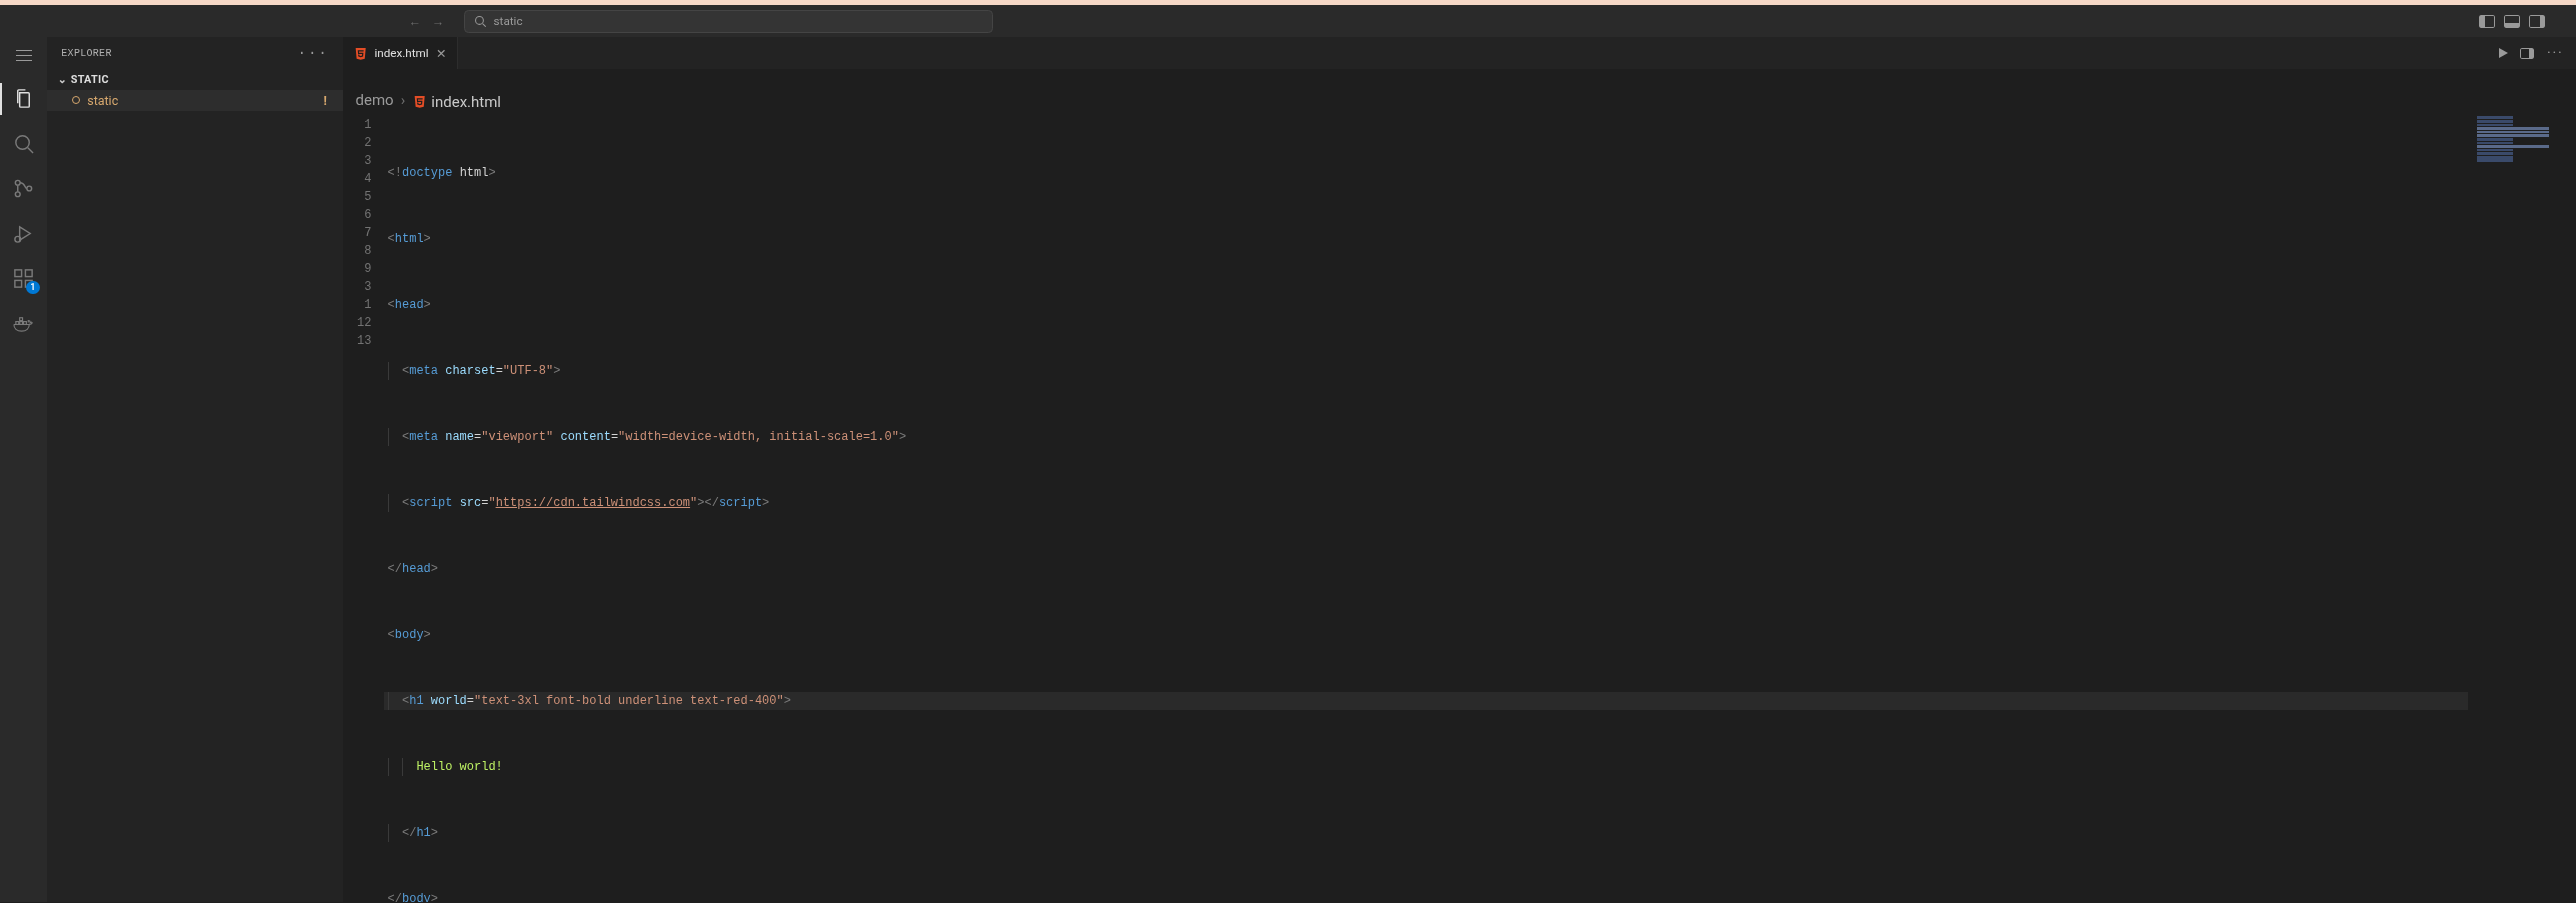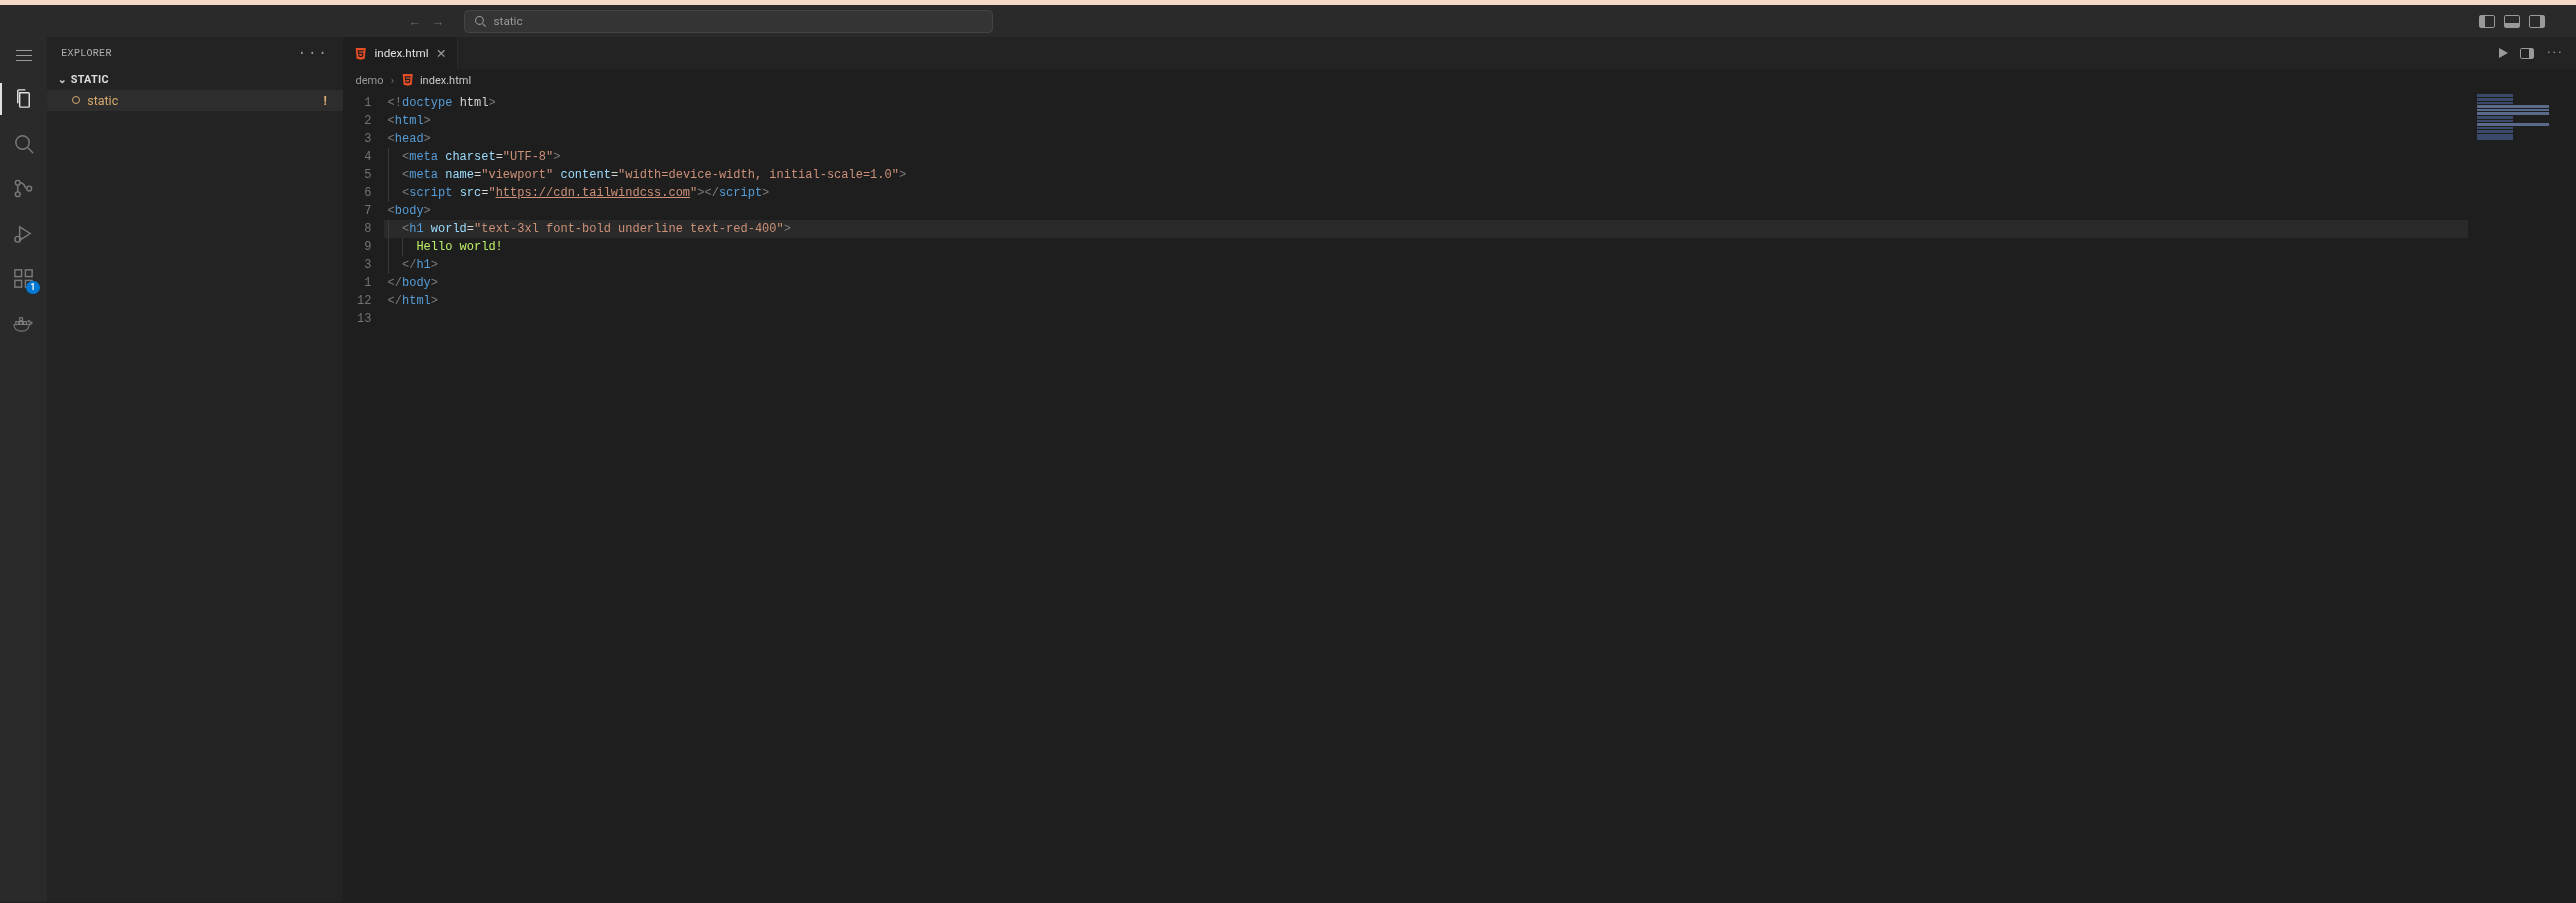--- a/index.html
+++ b/index.html
@@ -116,40 +116,40 @@
     background:#1e1e1e; display:flex; align-items:center; gap:7.2px; padding:0 10.8px;
     border-right:0.9px solid #2d2d2d; color:#e0e0e0; font-size:11.7px; cursor:pointer;
   }
   .html5-icon { color:#e44d26; display:flex; align-items:center; }
   .html5-icon svg { width:13.4px; height:13.4px; }
   .tab-close { color:#9a9a9a; cursor:pointer; font-size:12.5px; }
   .tabs-actions { margin-left:auto; display:flex; align-items:center; gap:12.5px; padding-right:12.5px; color:#9a9a9a; }
   .play { width:0;height:0;border-left:9px solid #9a9a9a;border-top:5.4px solid transparent;border-bottom:5.4px solid transparent; }
 
   .breadcrumbs {
-    height:21.5px; display:flex; align-items:center; gap:7.2px; padding:0 12.5px;
-    font-size:11px; color:#9a9a9a;
+    height:21.5px; display:flex; gap:7.2px; padding:0 12.5px;
+    font-size:15px; color:#9a9a9a;margin-top:22px;
   }
   .breadcrumbs .sep { color:#6e6e6e; }
   .breadcrumbs .file { color:#c9c9c9; display:flex; align-items:center; gap:5.4px; }
 
   .code-wrap { flex:1; display:flex; position:relative; overflow:hidden; }
   .gutter {
     width:41px; text-align:right; padding:3.6px 12.5px 3.6px 0; color:#737373;
     font-family:Menlo,Consolas,"Liberation Mono",monospace; font-size:12px;
   }
   .gutter div { height:18px; line-height:18px; }
   .code {
     flex:1;
     font-family:Menlo,Consolas,"Liberation Mono",monospace;
     font-size:12px;
     padding:3.6px 0; color:#d4d4d4;
     position:relative;
   }
-  .code-line { height:18px; line-height:18px; white-space:pre; padding-left:3.6px; position:relative; }
+  .code-line { height:18px; line-height:18px; white-space:pre; padding-left:3.6px; position:relative;margin-top:48px; }
   .code-line.hl { background:#2a2a2a; }
   .indent-guide { position:absolute; top:0; bottom:0; width:0.9px; background:#3a3a3a; }
 
   .c-punc   { color:#7b7b7b; }
   .c-tag    { color:#569cd6; }
   .c-doctype{ color:#569cd6; }
   .c-key    { color:#d4d4d4; }
   .c-attr   { color:#9cdcfe; }
   .c-eq     { color:#d4d4d4; }
   .c-str    { color:#ce9178; }
@@ -319,20 +319,21 @@
           <div>12</div>
         <div>13</div>
       </div>
       <div class="code">
         <div class="code-line"><span class="c-punc">&lt;!</span><span class="c-doctype">doctype</span><span> </span><span class="c-key">html</span><span class="c-punc">&gt;</span></div>
         <div class="code-line"><span class="c-punc">&lt;</span><span class="c-tag">html</span><span class="c-punc">&gt;</span></div>
         <div class="code-line"><span class="c-punc">&lt;</span><span class="c-tag">head</span><span class="c-punc">&gt;</span></div>
         <div class="code-line"><span class="indent-guide" style="left:3.6px"></span>  <span class="c-punc">&lt;</span><span class="c-tag">meta</span><span> </span><span class="c-attr">charset</span><span class="c-eq">=</span><span class="c-str">"UTF-8"</span><span class="c-punc">&gt;</span></div>
         <div class="code-line"><span class="indent-guide" style="left:3.6px"></span>  <span class="c-punc">&lt;</span><span class="c-tag">meta</span><span> </span><span class="c-attr">name</span><span class="c-eq">=</span><span class="c-str">"viewport"</span><span> </span><span class="c-attr">content</span><span class="c-eq">=</span><span class="c-str">"width=device-width, initial-scale=1.0"</span><span class="c-punc">&gt;</span></div>
         <div class="code-line"><span class="indent-guide" style="left:3.6px"></span>  <span class="c-punc">&lt;</span><span class="c-tag">script</span><span> </span><span class="c-attr">src</span><span class="c-eq">=</span><span class="c-str">"</span><span class="c-link">https://cdn.tailwindcss.com</span><span class="c-str">"</span><span class="c-punc">&gt;</span><span class="c-punc">&lt;/</span><span class="c-tag">script</span><span class="c-punc">&gt;</span></div>
+        <div class="code-line"><span class="c-punc">&lt;/</span><span class="c-tag">head</span><span class="c-punc">&gt;</span></div>
         <div class="code-line"><span class="c-punc">&lt;</span><span class="c-tag">body</span><span class="c-punc">&gt;</span></div>
         <div class="code-line hl"><span class="indent-guide" style="left:3.6px"></span>  <span class="c-punc">&lt;</span><span class="c-tag">h1</span><span> </span><span class="c-attr">world</span><span class="c-eq">=</span><span class="c-str">"text-3xl font-bold underline text-red-400"</span><span class="c-punc">&gt;</span></div>
         <div class="code-line"><span class="indent-guide" style="left:3.6px"></span><span class="indent-guide" style="left:18px"></span>    <span class="c-text">Hello world!</span></div>
         <div class="code-line"><span class="indent-guide" style="left:3.6px"></span>  <span class="c-punc">&lt;/</span><span class="c-tag">h1</span><span class="c-punc">&gt;</span></div>
         <div class="code-line"><span class="c-punc">&lt;/</span><span class="c-tag">body</span><span class="c-punc">&gt;</span></div>
         <div class="code-line"><span class="c-punc">&lt;/</span><span class="c-tag">html</span><span class="c-punc">&gt;</span></div>
       </div>
       <div class="minimap">
         <div class="minimap-inner">
           <div></div>

